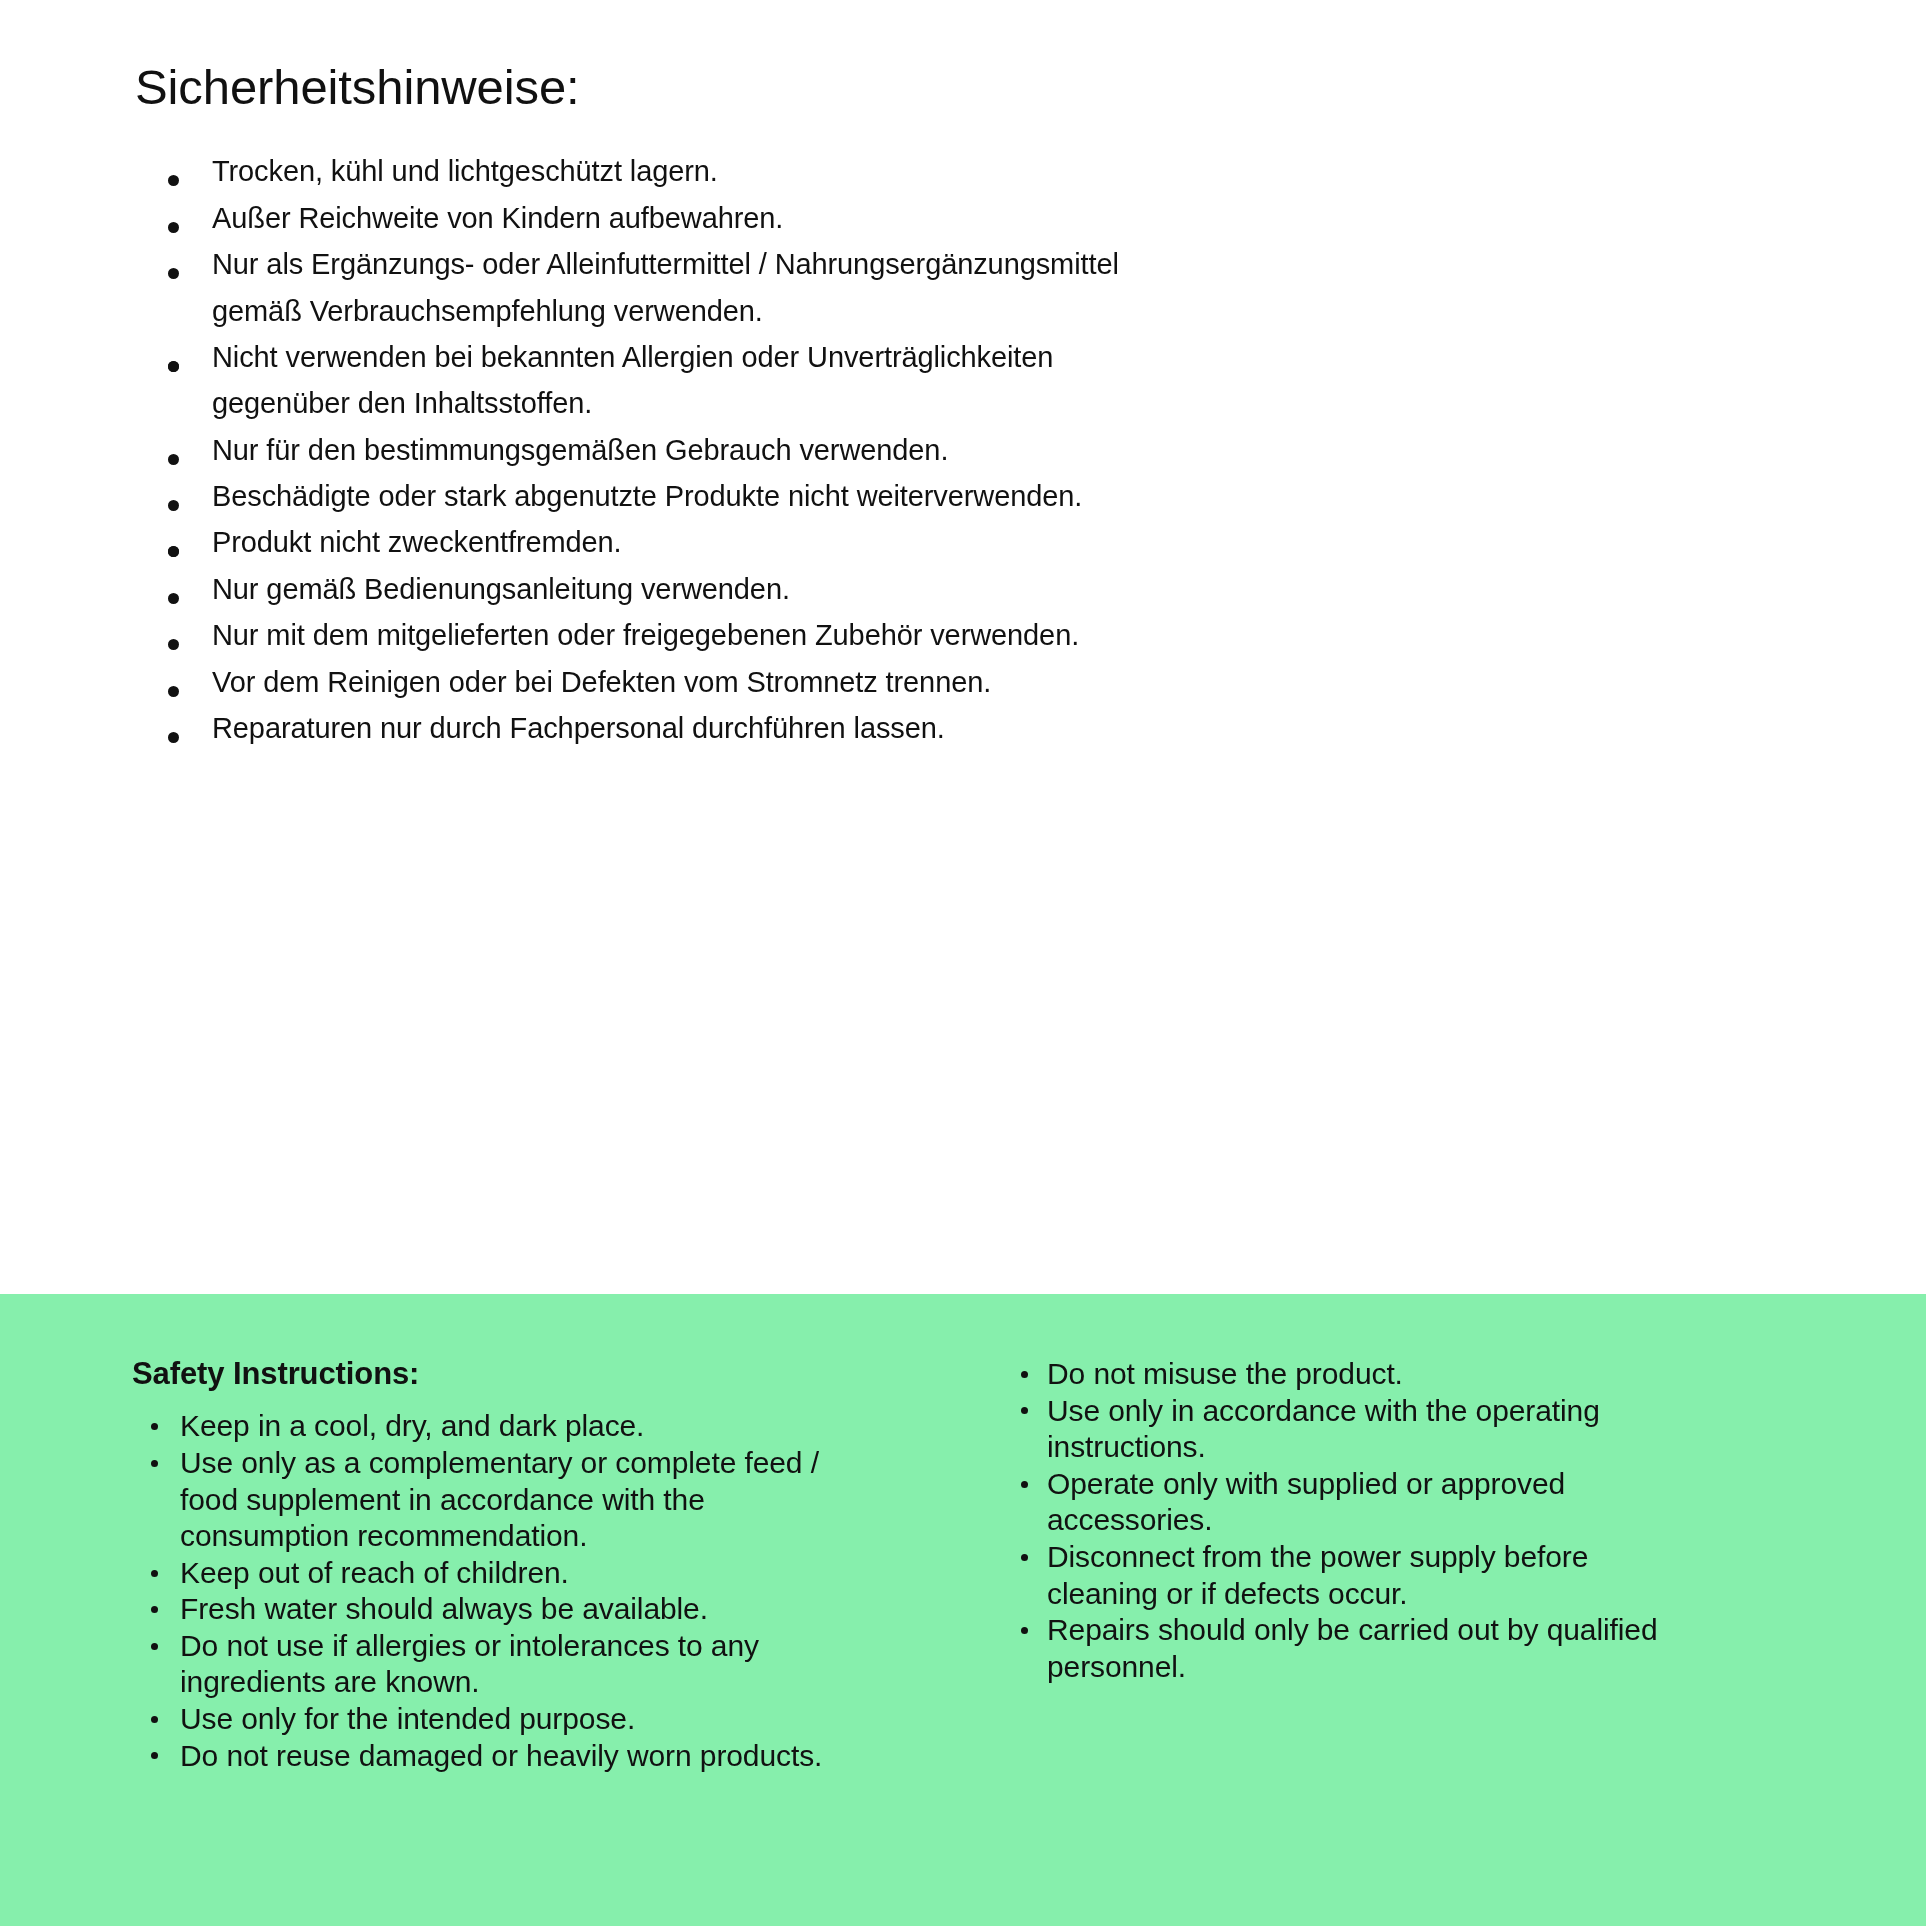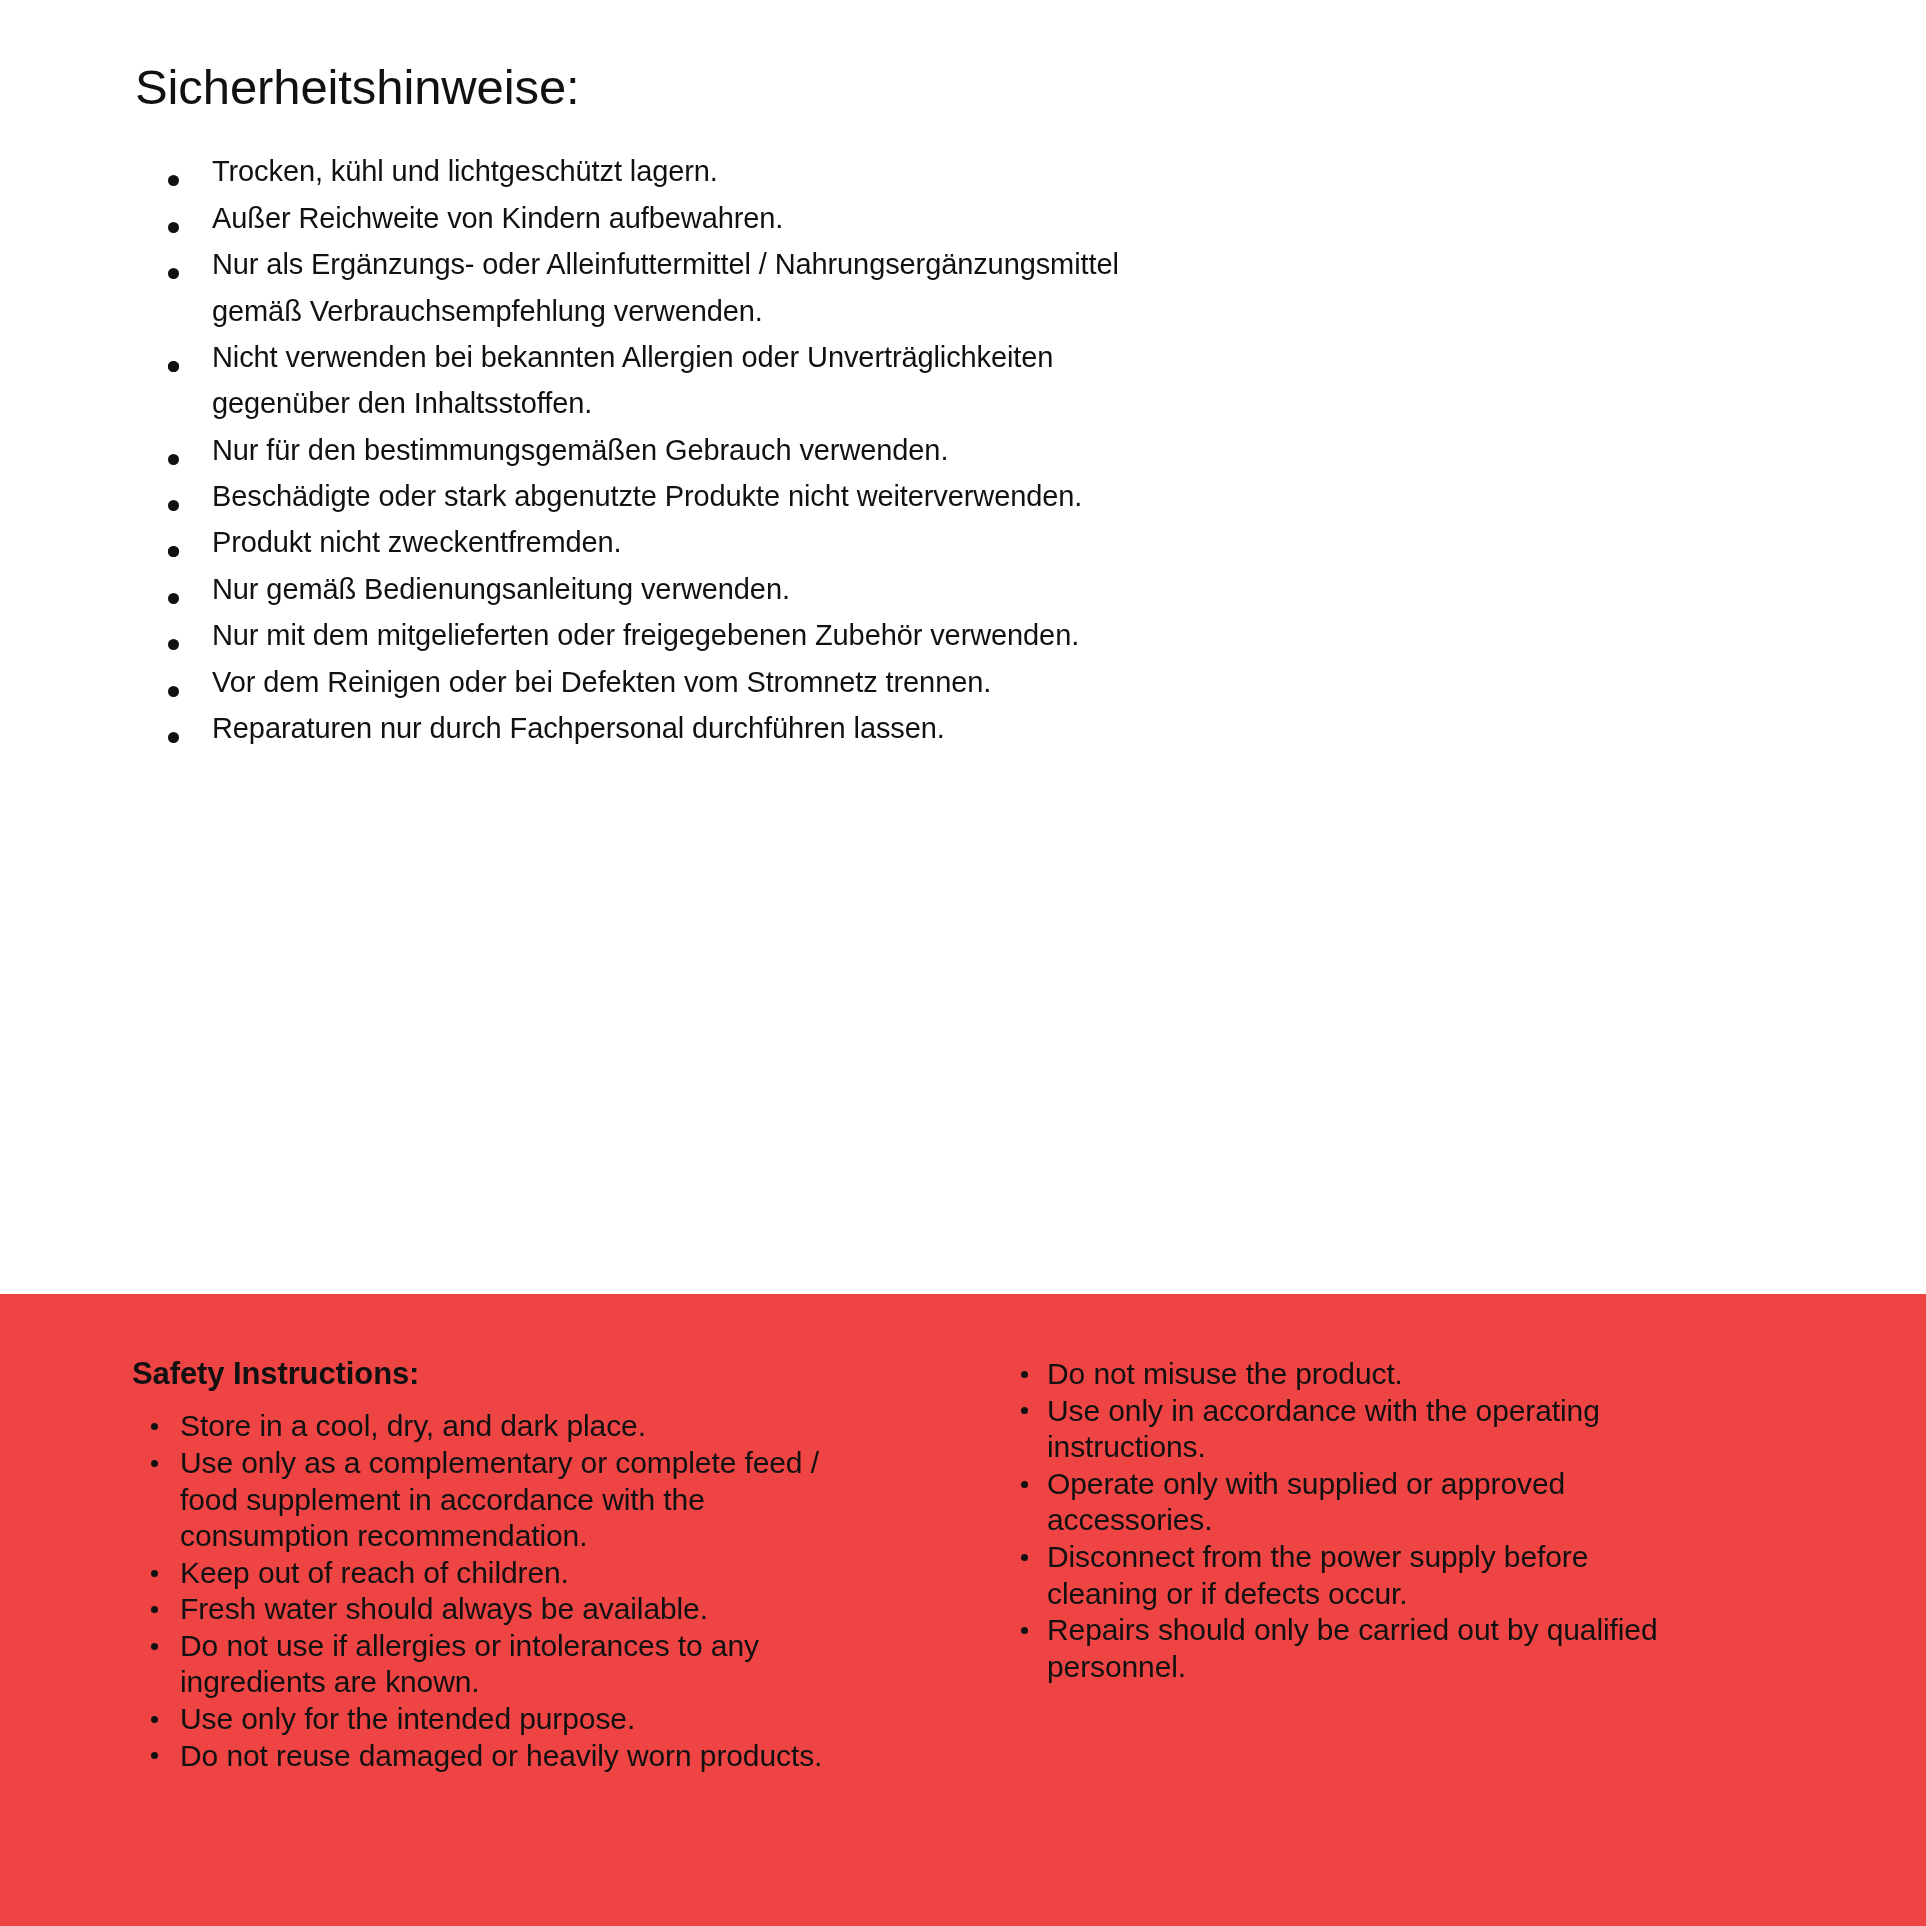--- a/index.html
+++ b/index.html
@@ -50,21 +50,21 @@
     background: #111111;
   }
 
   
   .en-panel {
     position: absolute;
     left: 0;
     top: 1294px;
     width: 1926px;
     height: 632px;
-    background: #ef4444;
+    background: #86efac;
     box-sizing: border-box;
     padding: 62px 58px 0 132px;
     display: grid;
     grid-template-columns: 889px 1fr;
     align-items: start;
   }
   .en-title {
     margin: 0 0 16.7px 0;
     font-size: 31px;
     line-height: 1.15;
@@ -127,21 +127,21 @@
     <li><span class="dot"></span><span>Nur mit dem mitgelieferten oder freigegebenen Zubehör verwenden.</span></li>
     <li><span class="dot"></span><span>Vor dem Reinigen oder bei Defekten vom Stromnetz trennen.</span></li>
     <li><span class="dot"></span><span>Reparaturen nur durch Fachpersonal durchführen lassen.</span></li>
   </ul>
 </div>
 
 <div class="en-panel">
   <div class="en-col-left">
     <h2 class="en-title">Safety Instructions:</h2>
     <ul class="en-list en-list-left">
-      <li><span class="dot"></span><span>Store in a cool, dry, and dark place.</span></li>
+      <li><span class="dot"></span><span>Keep in a cool, dry, and dark place.</span></li>
       <li><span class="dot"></span><span>Use only as a complementary or complete feed /
 food supplement in accordance with the
 consumption recommendation.</span></li>
       <li><span class="dot"></span><span>Keep out of reach of children.</span></li>
       <li><span class="dot"></span><span>Fresh water should always be available.</span></li>
       <li><span class="dot"></span><span>Do not use if allergies or intolerances to any
 ingredients are known.</span></li>
       <li><span class="dot"></span><span>Use only for the intended purpose.</span></li>
       <li><span class="dot"></span><span>Do not reuse damaged or heavily worn products.</span></li>
     </ul>

